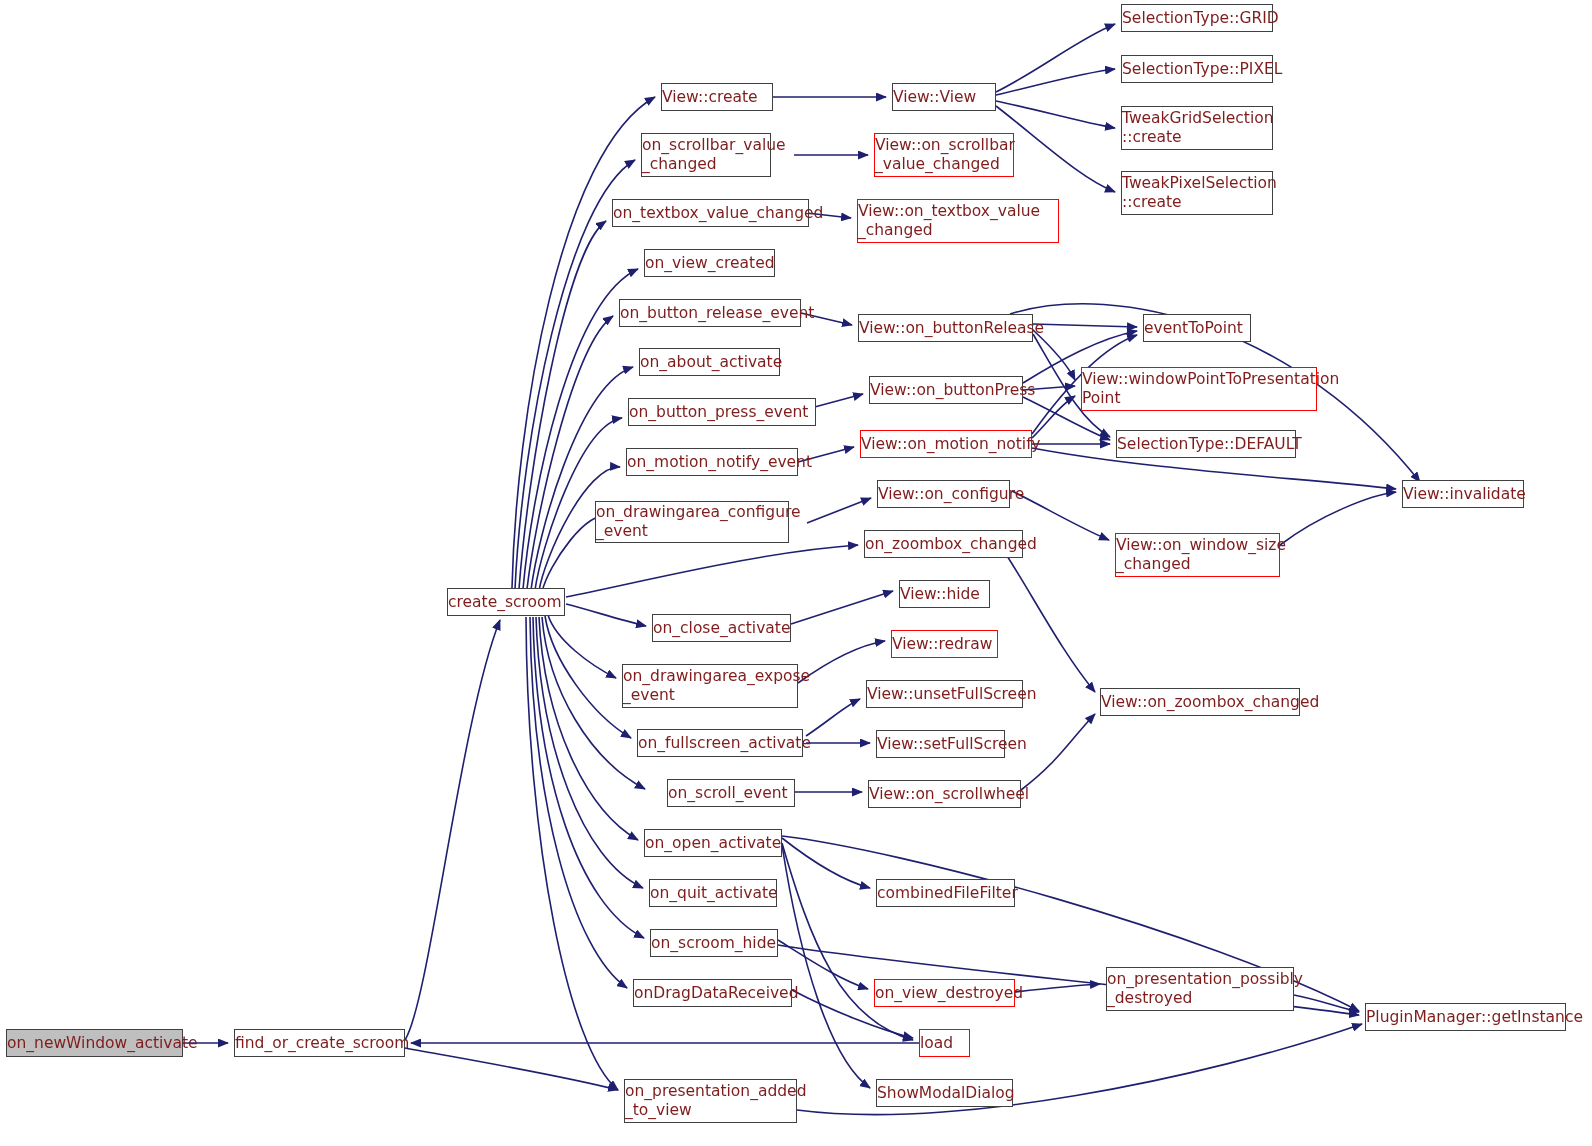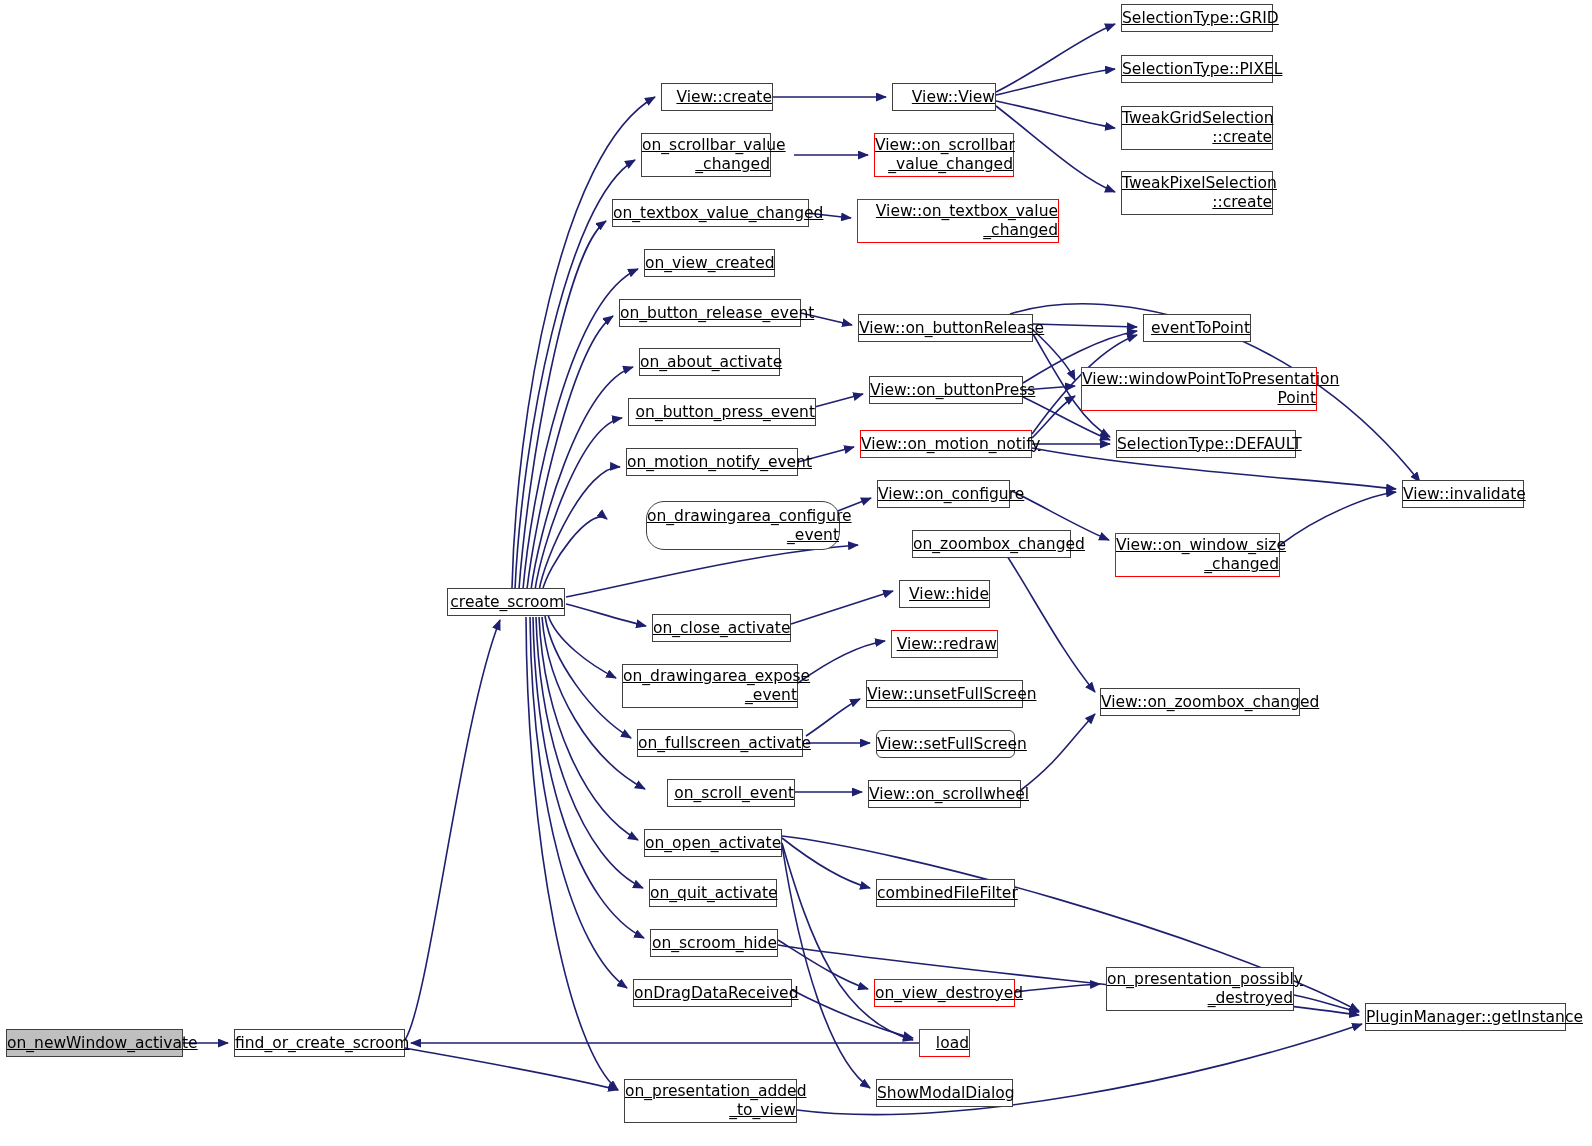--- a/index.html
+++ b/index.html
@@ -11,30 +11,29 @@
     font-family:"DejaVu Sans","Liberation Sans",sans-serif;
     overflow:hidden;
   }
   #edges{position:absolute;left:0;top:0;width:1592px;height:1146px;}
   .node{
     position:absolute;
     box-sizing:border-box;
     display:flex;
     align-items:center;
     justify-content:center;
-    text-align:right;
+    text-align:left;
     background:#ffffff;
     border:1px solid #404040;
-    color:#000000;
+    color:#7f1d1d;
     font-size:15.5px;
     line-height:19px;
     letter-spacing:0px;
     white-space:pre-line;
     z-index:5;
-    text-decoration:underline;
   }
   .node.red{border:1px solid #ff0000;}
   .node.filled{background:#bfbfbf;border:1px solid #404040;}
   .node span{display:block;width:100%;}
 </style>
 </head>
 <body>
 
 <div id="canvas">
   <svg id="edges" viewBox="0 0 1592 1146">
@@ -129,21 +128,21 @@
       <div class="node" style="left: 447px; top: 588px; width: 118px; height: 28px;"><span>create_scroom</span></div>
       <div class="node" style="left: 661px; top: 83px; width: 112px; height: 28px;"><span>View::create</span></div>
       <div class="node" style="left: 641px; top: 133px; width: 130px; height: 44px;"><span>on_scrollbar_value
 _changed</span></div>
       <div class="node" style="left: 612px; top: 199px; width: 197px; height: 28px;"><span>on_textbox_value_changed</span></div>
       <div class="node" style="left: 644px; top: 249px; width: 131px; height: 28px;"><span>on_view_created</span></div>
       <div class="node" style="left: 619px; top: 299px; width: 182px; height: 28px;"><span>on_button_release_event</span></div>
       <div class="node" style="left: 639px; top: 348px; width: 141px; height: 28px;"><span>on_about_activate</span></div>
       <div class="node" style="left: 628px; top: 398px; width: 188px; height: 28px;"><span>on_button_press_event</span></div>
       <div class="node" style="left: 626px; top: 448px; width: 172px; height: 28px;"><span>on_motion_notify_event</span></div>
-      <div class="node" style="left: 646px; top: 501px; width: 194px; height: 49px; border-radius: 18px;"><span>on_drawingarea_configure
+      <div class="node" style="left: 595px; top: 501px; width: 194px; height: 42px;"><span>on_drawingarea_configure
 _event</span></div>
       <div class="node" style="left: 652px; top: 614px; width: 139px; height: 28px;"><span>on_close_activate</span></div>
       <div class="node" style="left: 622px; top: 664px; width: 176px; height: 44px;"><span>on_drawingarea_expose
 _event</span></div>
       <div class="node" style="left: 637px; top: 729px; width: 166px; height: 28px;"><span>on_fullscreen_activate</span></div>
       <div class="node" style="left: 651px; top: 779px; width: 128px; height: 28px; margin-left: 16px;"><span>on_scroll_event</span></div>
       <div class="node" style="left: 644px; top: 829px; width: 138px; height: 28px;"><span>on_open_activate</span></div>
       <div class="node" style="left: 649px; top: 879px; width: 128px; height: 28px;"><span>on_quit_activate</span></div>
       <div class="node" style="left: 650px; top: 929px; width: 128px; height: 28px;"><span>on_scroom_hide</span></div>
       <div class="node" style="left: 633px; top: 979px; width: 159px; height: 28px;"><span>onDragDataReceived</span></div>
@@ -151,25 +150,25 @@
 _to_view</span></div>
       <div class="node" style="left: 892px; top: 83px; width: 104px; height: 28px;"><span>View::View</span></div>
       <div class="node red" style="left: 874px; top: 133px; width: 140px; height: 44px;"><span>View::on_scrollbar
 _value_changed</span></div>
       <div class="node red" style="left: 857px; top: 199px; width: 202px; height: 44px;"><span>View::on_textbox_value
 _changed</span></div>
       <div class="node" style="left: 858px; top: 314px; width: 175px; height: 28px;"><span>View::on_buttonRelease</span></div>
       <div class="node" style="left: 869px; top: 376px; width: 154px; height: 28px;"><span>View::on_buttonPress</span></div>
       <div class="node red" style="left: 860px; top: 430px; width: 172px; height: 28px;"><span>View::on_motion_notify</span></div>
       <div class="node" style="left: 877px; top: 480px; width: 133px; height: 28px;"><span>View::on_configure</span></div>
-      <div class="node" style="left: 864px; top: 530px; width: 159px; height: 28px; margin-left: 48px;"><span>on_zoombox_changed</span></div>
+      <div class="node" style="left: 864px; top: 530px; width: 159px; height: 28px;"><span>on_zoombox_changed</span></div>
       <div class="node" style="left: 899px; top: 580px; width: 91px; height: 28px;"><span>View::hide</span></div>
       <div class="node red" style="left: 891px; top: 630px; width: 107px; height: 28px;"><span>View::redraw</span></div>
       <div class="node" style="left: 866px; top: 680px; width: 157px; height: 28px;"><span>View::unsetFullScreen</span></div>
-      <div class="node" style="left: 876px; top: 730px; width: 139px; height: 28px; border-radius: 6px;"><span>View::setFullScreen</span></div>
+      <div class="node" style="left: 876px; top: 730px; width: 129px; height: 28px;"><span>View::setFullScreen</span></div>
       <div class="node" style="left: 868px; top: 780px; width: 153px; height: 28px;"><span>View::on_scrollwheel</span></div>
       <div class="node" style="left: 876px; top: 879px; width: 139px; height: 28px;"><span>combinedFileFilter</span></div>
       <div class="node red" style="left: 874px; top: 979px; width: 141px; height: 28px;"><span>on_view_destroyed</span></div>
       <div class="node red" style="left: 919px; top: 1029px; width: 51px; height: 28px;"><span>load</span></div>
       <div class="node" style="left: 876px; top: 1079px; width: 137px; height: 28px;"><span>ShowModalDialog</span></div>
       <div class="node" style="left: 1121px; top: 4px; width: 152px; height: 28px;"><span>SelectionType::GRID</span></div>
       <div class="node" style="left: 1121px; top: 55px; width: 152px; height: 28px;"><span>SelectionType::PIXEL</span></div>
       <div class="node" style="left: 1121px; top: 106px; width: 152px; height: 44px;"><span>TweakGridSelection
 ::create</span></div>
       <div class="node" style="left: 1121px; top: 171px; width: 152px; height: 44px;"><span>TweakPixelSelection

